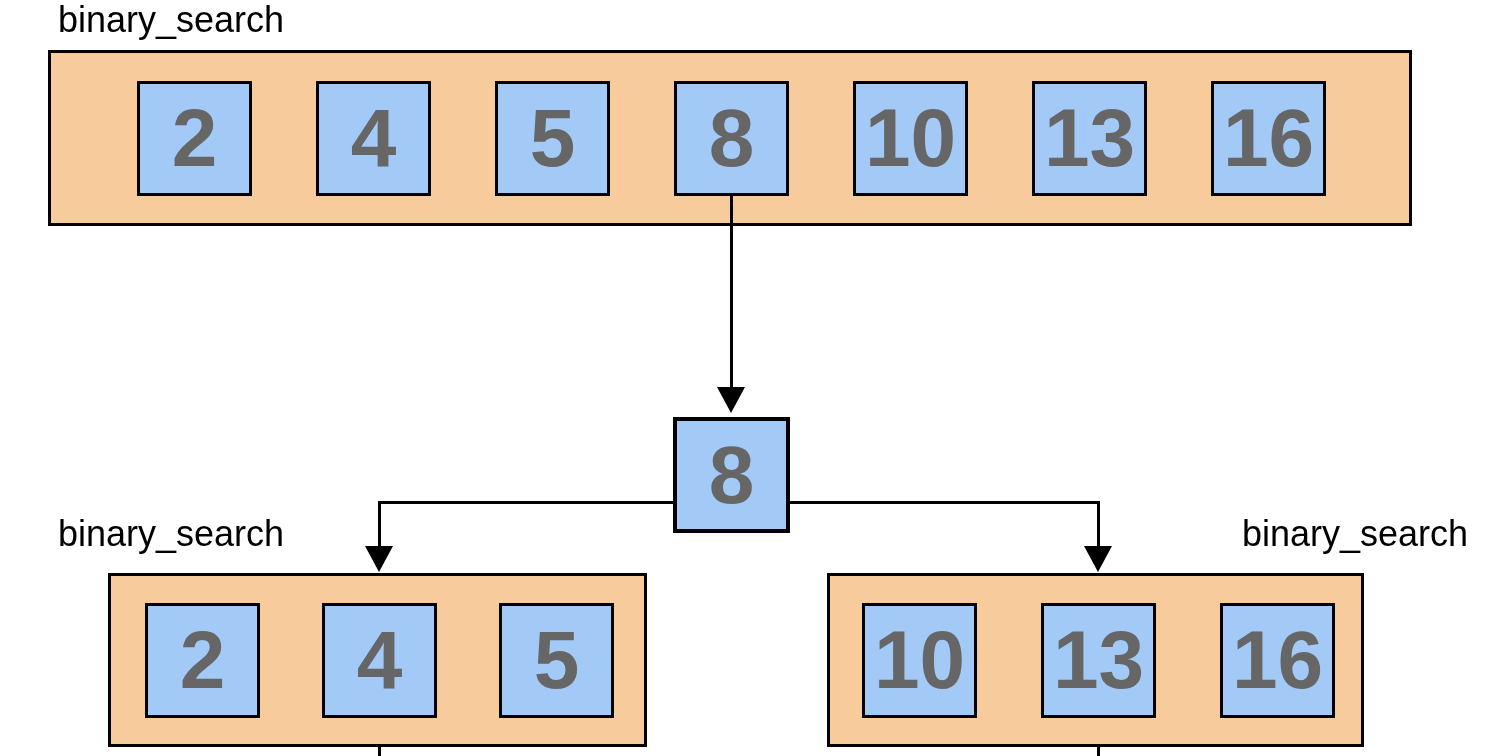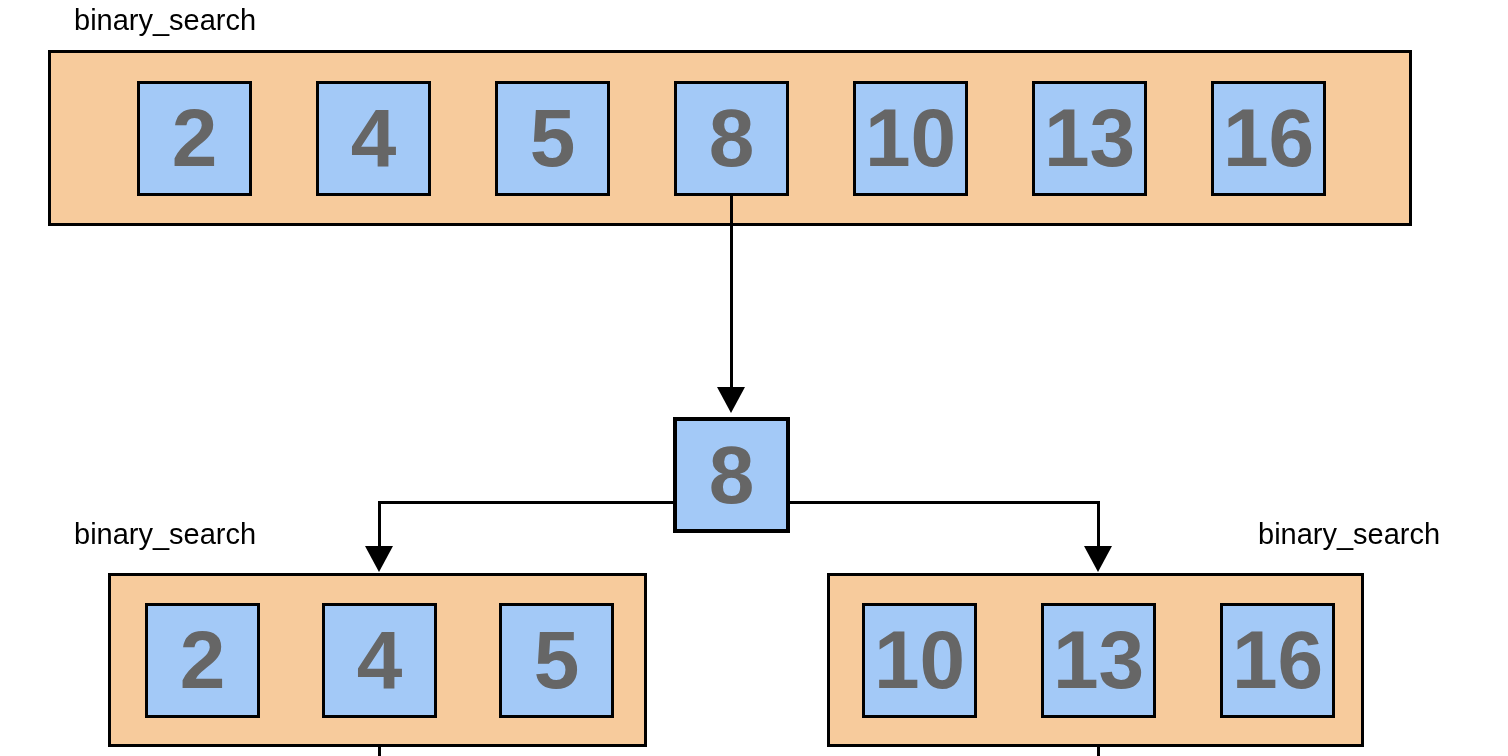--- a/index.html
+++ b/index.html
@@ -13,25 +13,24 @@
   html,body{margin:0;padding:0;background:var(--bg);}
   #stage{
     position:relative;
     width:1508px;height:756px;
     background:var(--bg);
     overflow:hidden;
     font-family:"Liberation Sans","DejaVu Sans",sans-serif;
   }
   .array-label{
     position:absolute;
-    font-size:29px;
+    font-size:36px;
     line-height:38px;
     color:var(--label-text);
     white-space:nowrap;
-    margin-left:16px;
   }
   .array-box{
     position:absolute;
     box-sizing:border-box;
     background:var(--container-fill);
     border:3px solid var(--stroke);
     display:flex;
     align-items:center;
   }
   .cell{

